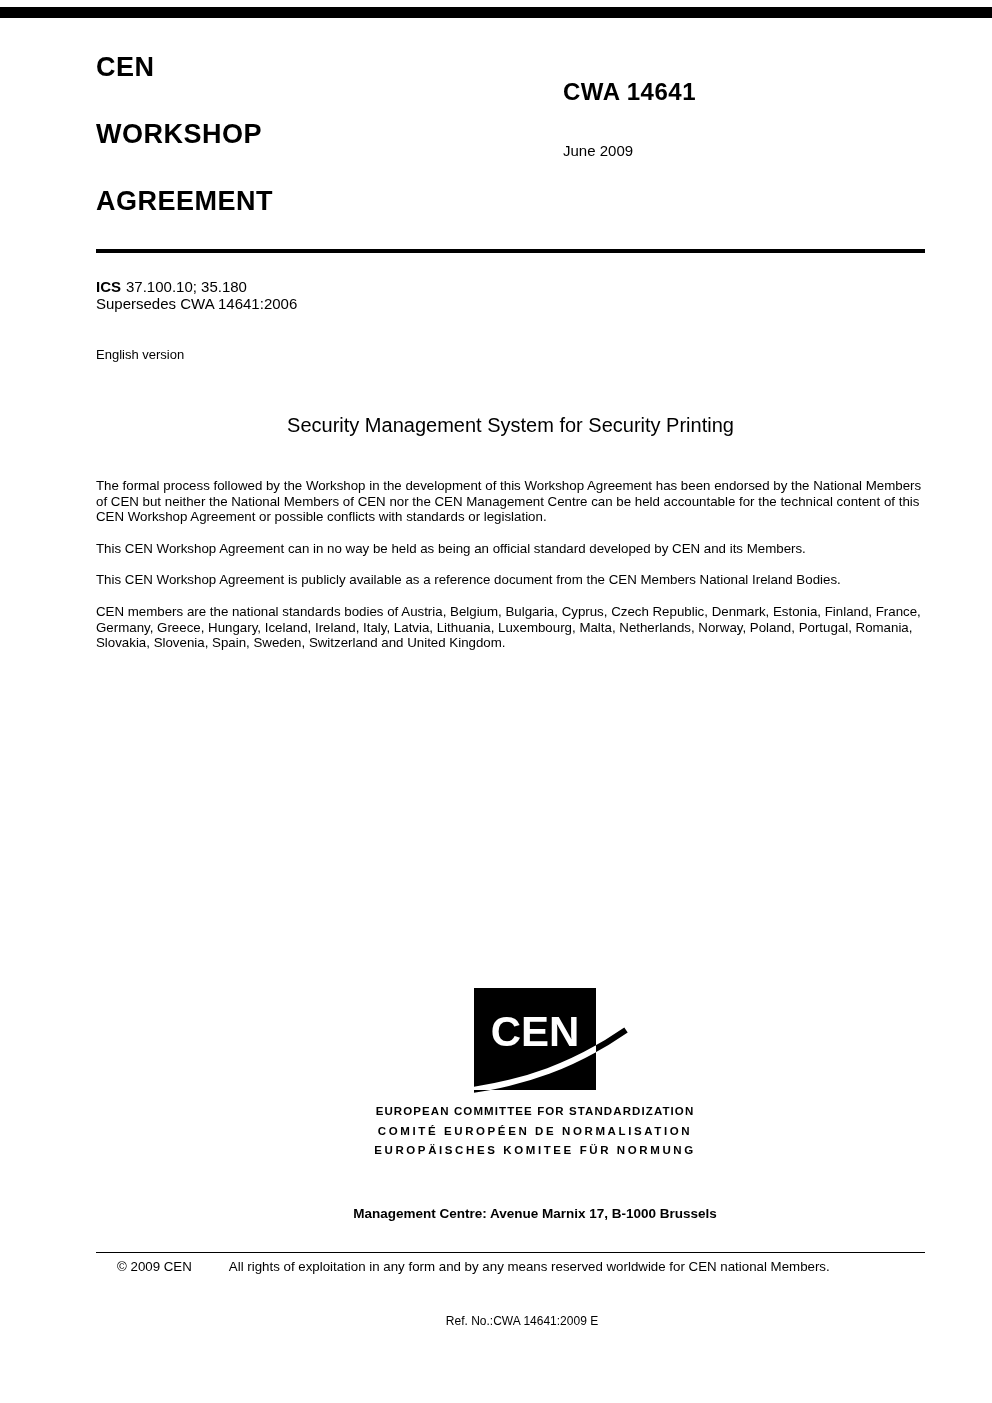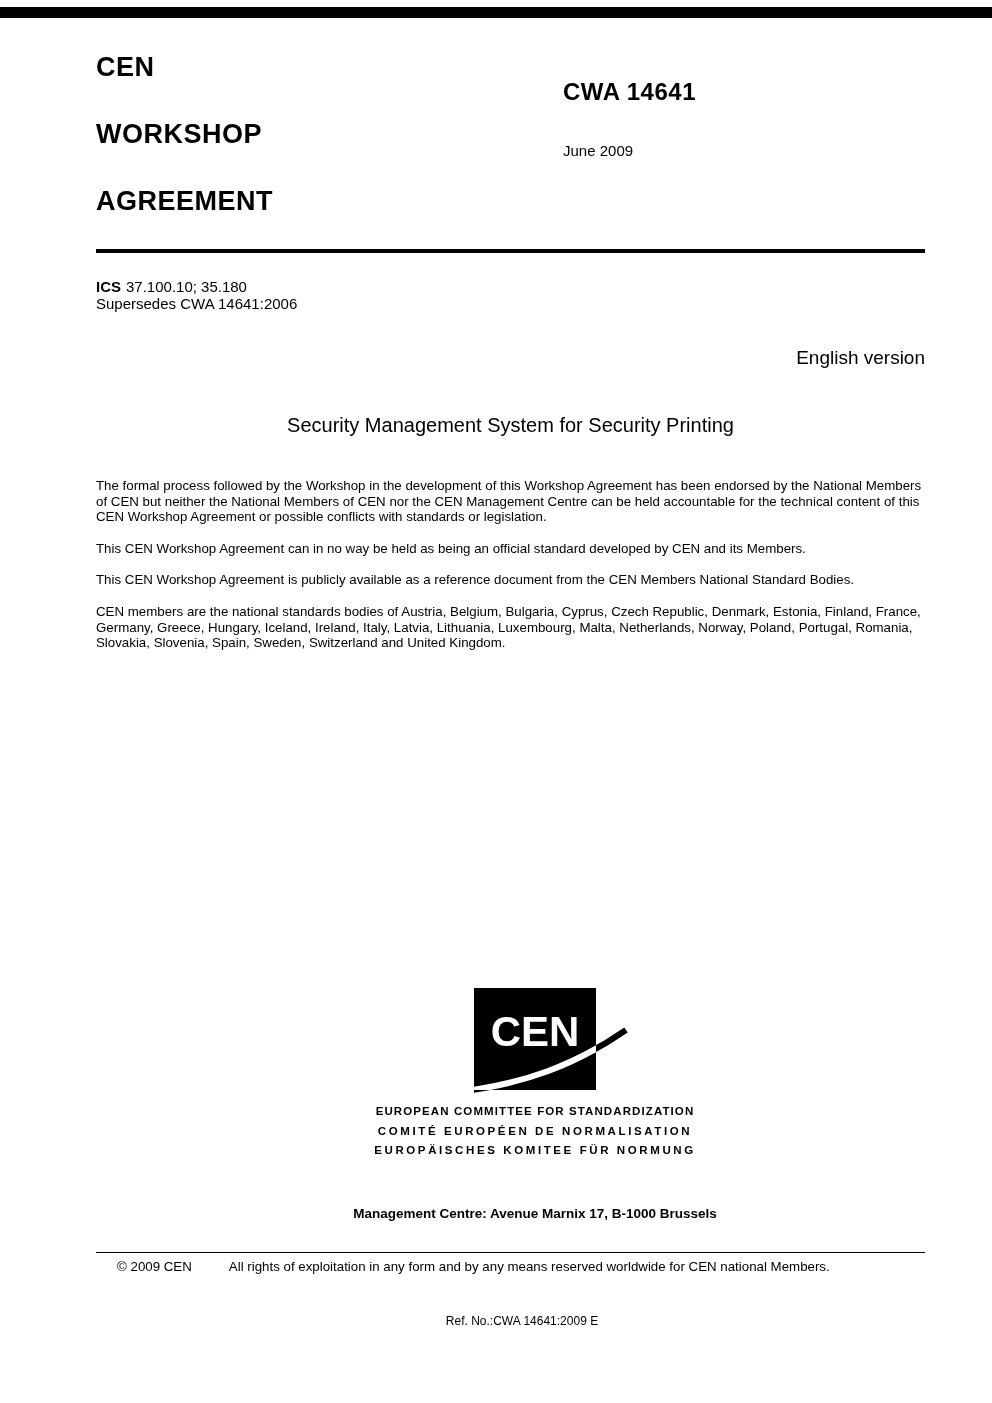--- a/index.html
+++ b/index.html
@@ -14,21 +14,21 @@
 
   .docnum { position:absolute; left:563px; top:74px; font-size:24px; font-weight:bold; letter-spacing:0.5px; }
   .docdate { position:absolute; left:563px; top:138px; font-size:15px; }
 
   .rule { position:absolute; left:96px; width:829px; top:245px; height:4px; background:#000; }
 
   .meta { position:absolute; left:96px; width:829px; top:274px; font-size:15px; display:flex; justify-content:space-between;flex-direction:column; }
   .meta .b { font-weight:bold; }
   .ics-codes { margin-left:5px; }
 
-  .english { position:absolute; left:96px; width:829px; top:343px; text-align:right; font-size:19px; }
+  .english { position:absolute; left:96px; width:829px; top:343px; text-align:left; font-size:13px; }
 
   .doctitle { position:absolute; left:96px; width:829px; top:410px; text-align:center; font-size:20px; font-weight:400; }
 
   .paras { position:absolute; left:96px; width:832px; top:474px; font-size:13.3px; line-height:15.6px; }
   .paras p { margin-bottom:16px; }
 
   .logo-wrap { position:absolute; left:474px; top:984px; width:170px; height:112px; }
 
   .committee { position:absolute; left:70px; width:930px; top:1102px; text-align:center; font-weight:bold; font-size:11.5px; line-height:1; }
   .committee div { margin-bottom:8px; }
@@ -70,21 +70,21 @@
     <div>Supersedes CWA 14641:2006</div>
   </div>
 
   <div class="english">English version</div>
 
   <div class="doctitle">Security Management System for Security Printing</div>
 
   <div class="paras">
     <p>The formal process followed by the Workshop in the development of this Workshop Agreement has been endorsed by the National Members of CEN but neither the National Members of CEN nor the CEN Management Centre can be held accountable for the technical content of this CEN Workshop Agreement or possible conflicts with standards or legislation.</p>
     <p>This CEN Workshop Agreement can in no way be held as being an official standard developed by CEN and its Members.</p>
-    <p>This CEN Workshop Agreement is publicly available as a reference document from the CEN Members National Standard Bodies.</p>
+    <p>This CEN Workshop Agreement is publicly available as a reference document from the CEN Members National Ireland Bodies.</p>
     <p>CEN members are the national standards bodies of Austria, Belgium, Bulgaria, Cyprus, Czech Republic, Denmark, Estonia, Finland, France, Germany, Greece, Hungary, Iceland, Ireland, Italy, Latvia, Lithuania, Luxembourg, Malta, Netherlands, Norway, Poland, Portugal, Romania, Slovakia, Slovenia, Spain, Sweden, Switzerland and United Kingdom.</p>
   </div>
 
   <div class="logo-wrap">
     <svg width="170" height="112" viewBox="0 0 170 112">
       <defs>
         <clipPath id="cenbox">
             <rect x="0" y="0" width="122" height="102"></rect>
           </clipPath>
       </defs>

